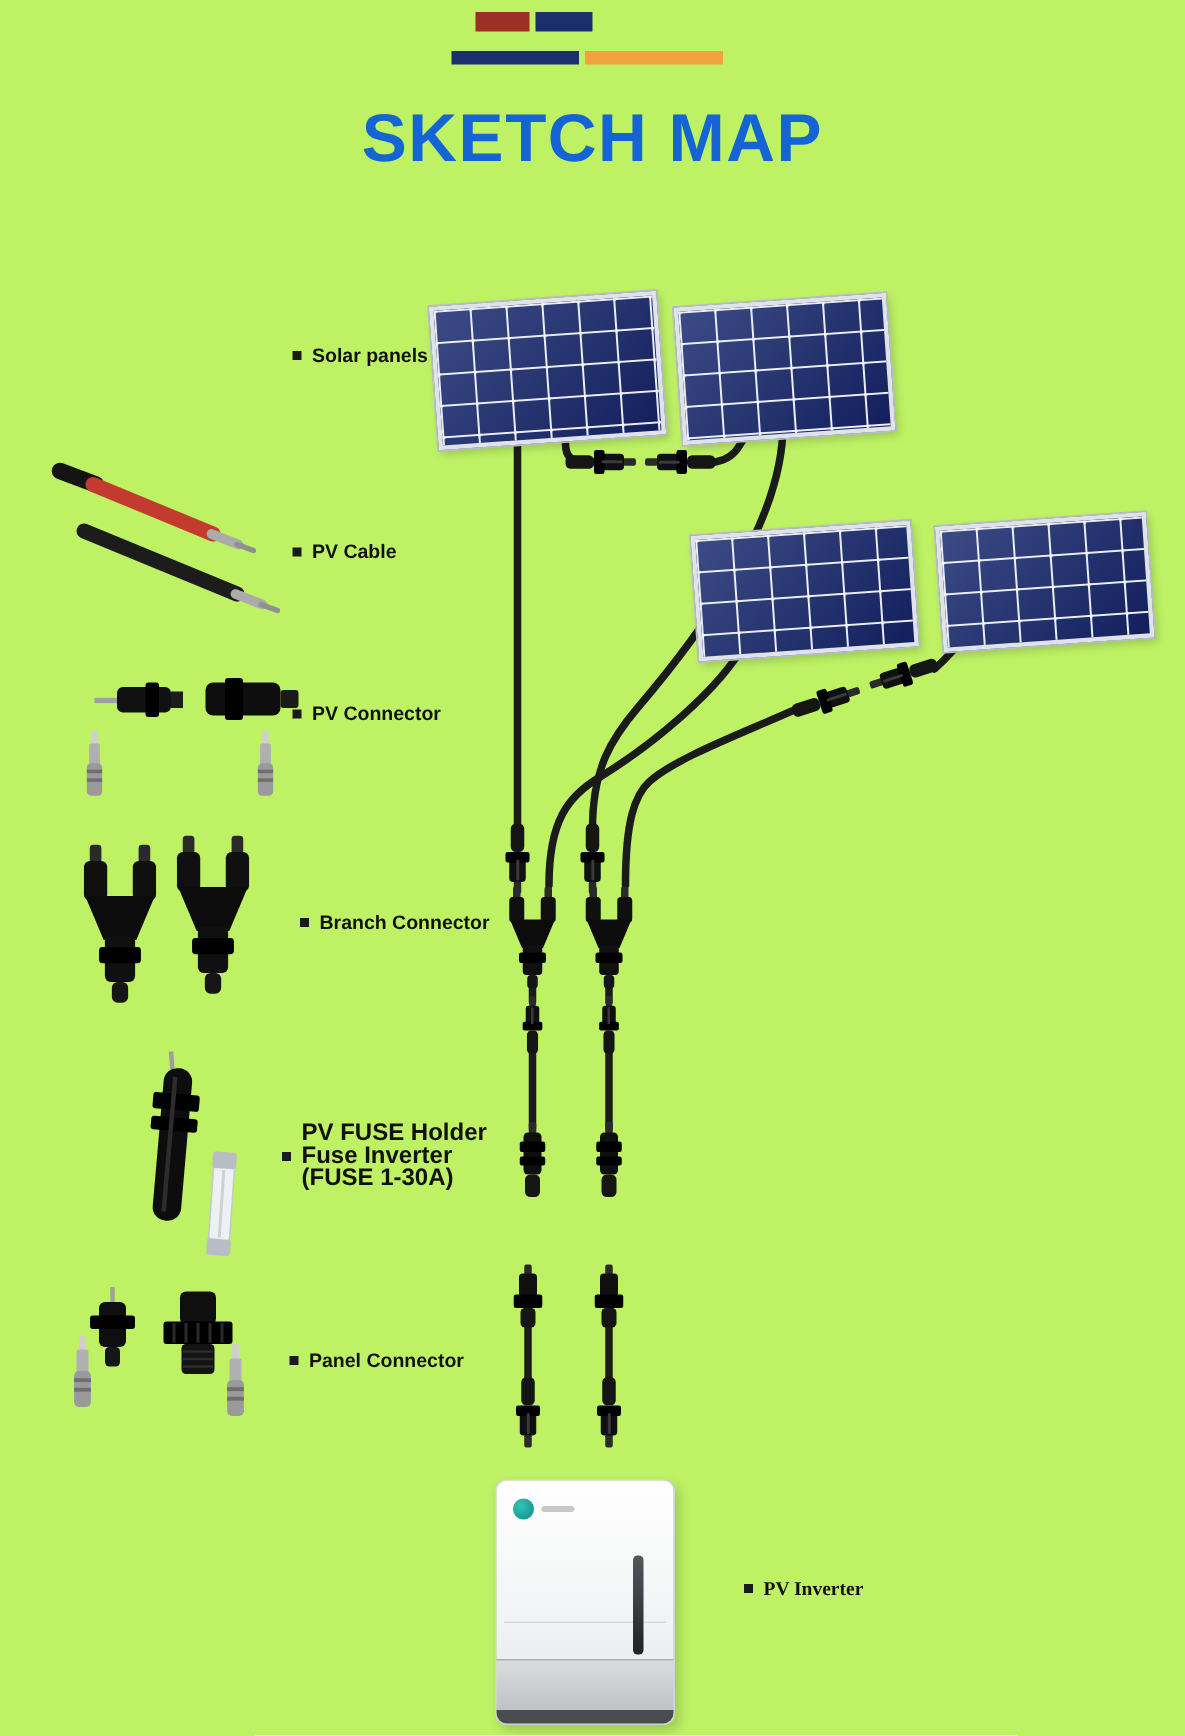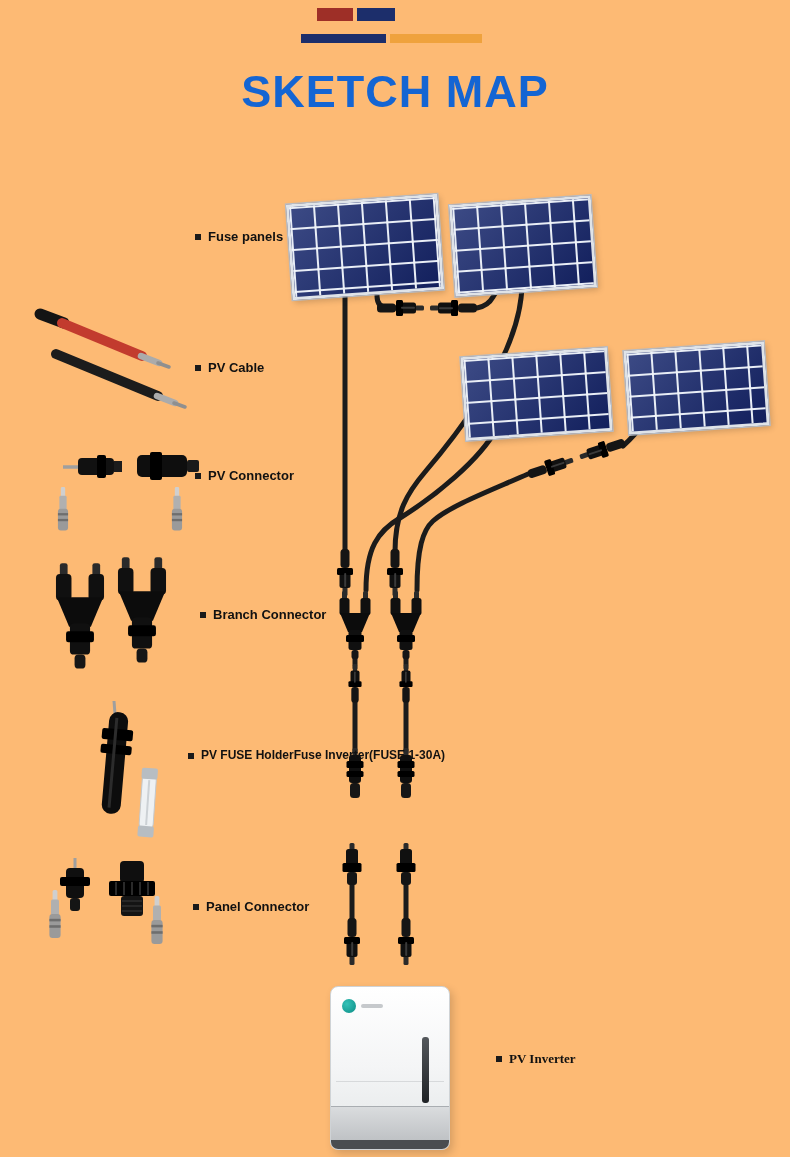--- a/index.html
+++ b/index.html
@@ -1,16 +1,16 @@
 <!DOCTYPE html>
 <html><head>
 <meta charset="utf-8">
 <style>
   html,body{margin:0;padding:0;background:#fff;}
-  .page{position:relative;width:790px;height:1157px;background:#fdba74;overflow:hidden;
+  .page{position:relative;width:790px;height:1157px;background:#bef264;overflow:hidden;
         font-family:"Liberation Sans",sans-serif;}
 
   
   .bar{position:absolute;}
   .bar-red    {left:317px;top:8px; width:36px;height:13px;background:#9e2f27;}
   .bar-navy-sm{left:357px;top:8px; width:38px;height:13px;background:#1c2e6b;}
   .bar-navy-lg{left:301px;top:34px;width:85px;height:9px; background:#1c2e6b;}
   .bar-orange {left:390px;top:34px;width:92px;height:9px; background:#efa23d;}
   .title{position:absolute;left:0;top:66px;width:100%;margin:0;text-align:center;
          font-size:45px;font-weight:700;letter-spacing:1px;color:#1465d3;}
@@ -48,21 +48,21 @@
     background:linear-gradient(180deg,#54585c,#1f2225);}
   .inverter .band{position:absolute;left:0;right:0;bottom:9px;height:33px;
     background:linear-gradient(180deg,#dadcde,#bfc2c5);border-top:1px solid #a9adb1;}
   .inverter .base{position:absolute;left:0;right:0;bottom:0;height:9px;background:#4a4d50;
     border-radius:0 0 7px 7px;}
 
   
   .label{position:absolute;display:flex;align-items:center;color:#111;
          font-size:13px;font-weight:700;white-space:nowrap;}
   .label .bullet{width:6px;height:6px;background:#1a1a1a;margin-right:7px;flex:0 0 auto;}
-  .label .lines{display:flex;flex-direction:row;line-height:15px;font-size:12px;}
+  .label .lines{display:flex;flex-direction:column;line-height:15px;font-size:16px;}
   .lab-solar   {left:195px;top:229px;}
   .lab-cable   {left:195px;top:360px;}
   .lab-conn    {left:195px;top:468px;}
   .lab-branch  {left:200px;top:607px;}
   .lab-fuse    {left:188px;top:748px;}
   .lab-panelc  {left:193px;top:899px;justify-content:center;}
   .lab-inverter{left:496px;top:1051px;font-family:Liberation Serif, serif;}
 </style>
 </head>
 <body>
@@ -224,21 +224,21 @@
     <span class="logo"></span>
     <span class="logo-text"></span>
     <span class="seam"></span>
     <span class="slot"></span>
     <span class="band"></span>
     <span class="base"></span>
   </div>
 
   <div class="label lab-solar">
     <span class="bullet"></span>
-    <span>Fuse panels</span>
+    <span>Solar panels</span>
   </div>
   <div class="label lab-cable">
     <span class="bullet"></span>
     <span>PV Cable</span>
   </div>
   <div class="label lab-conn">
     <span class="bullet"></span>
     <span>PV Connector</span>
   </div>
   <div class="label lab-branch">

